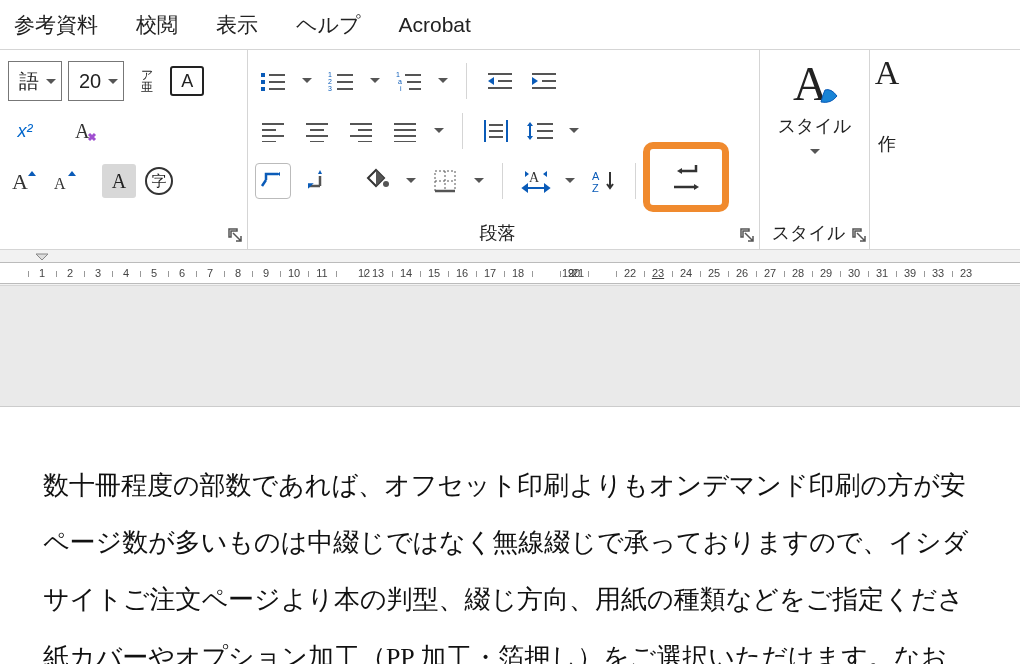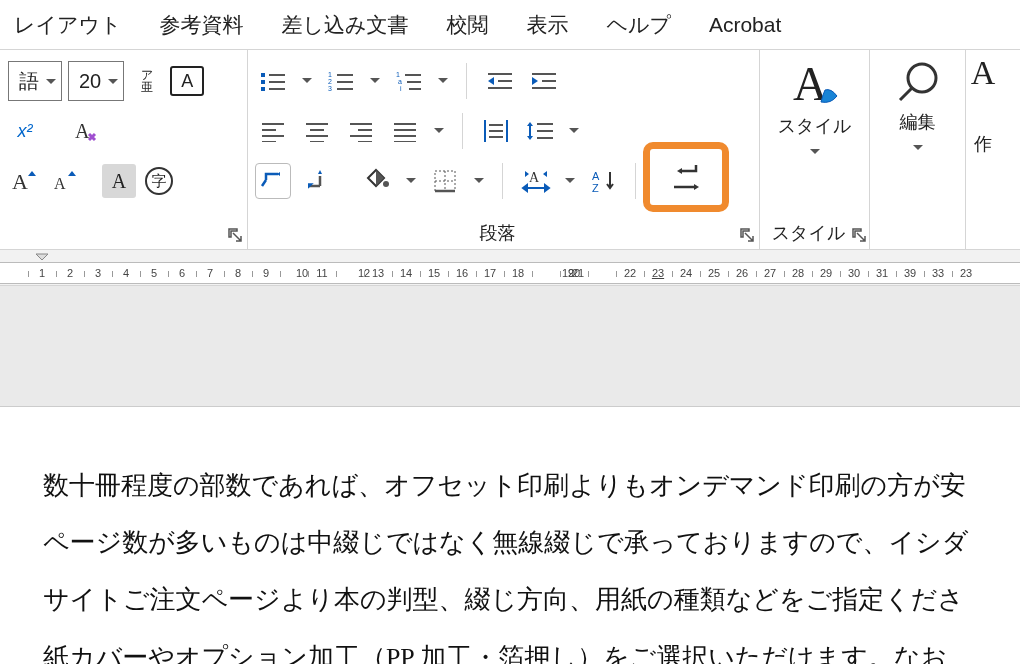--- a/index.html
+++ b/index.html
@@ -165,23 +165,21 @@
     line-height: 2.2;
     color:#111;
     white-space:nowrap;
   }
   .caret-svg { fill:#555; }
 </style>
 </head>
 <body>
 
 <div class="tabs">
-  <div class="tab">レイアウト</div>
   <div class="tab">参考資料</div>
-  <div class="tab">差し込み文書</div>
   <div class="tab">校閲</div>
   <div class="tab">表示</div>
   <div class="tab">ヘルプ</div>
   <div class="tab">Acrobat</div>
 </div>
 
 <div class="ribbon">
 
   <div class="group" style="width:248px">
     <div class="row">
@@ -503,30 +501,20 @@
           <path class="caret-svg" d="M1 3l5 5 5-5z"></path>
         </svg></div>
     <div class="group-label" style="bottom:4px">スタイル</div>
     <span class="launcher" style="right:2px">
       <svg width="16" height="16" viewBox="0 0 16 16">
           <path d="M2 2h8v2H4v6H2z M6 6l8 8 M14 9v5h-5" stroke="#555" stroke-width="1.5" fill="none"></path>
         </svg>
     </span>
   </div>
 
-  <div class="big-group" style="width:96px">
-    <svg width="52" height="52" viewBox="0 0 52 52">
-      <circle cx="30" cy="22" r="14" fill="none" stroke="#333" stroke-width="3"></circle>
-      <line x1="8" y1="44" x2="20" y2="32" stroke="#333" stroke-width="3"></line>
-    </svg>
-    <div class="label">編集</div>
-    <div class="caret"><svg width="12" height="12" viewBox="0 0 12 12">
-          <path class="caret-svg" d="M1 3l5 5 5-5z"></path>
-        </svg></div>
-  </div>
 
   <div class="big-group" style="width:28px;padding-left:6px;padding-right:0;border-right:none">
      <div style="font-size:34px;font-family:serif;line-height:1">A</div>
      <div style="height:40px"></div>
      <div class="label">作</div>
   </div>
 </div>
 
 <div class="ruler-wrap">
 
@@ -546,21 +534,21 @@
       <span class="ruler-num" style="left: 154px;">5</span>
       <span style="position: absolute; top: 8px; width: 1px; height: 6px; background: rgb(153, 153, 153); left: 140px;"></span>
       <span class="ruler-num" style="left: 182px;">6</span>
       <span style="position: absolute; top: 8px; width: 1px; height: 6px; background: rgb(153, 153, 153); left: 168px;"></span>
       <span class="ruler-num" style="left: 210px;">7</span>
       <span style="position: absolute; top: 8px; width: 1px; height: 6px; background: rgb(153, 153, 153); left: 196px;"></span>
       <span class="ruler-num" style="left: 238px;">8</span>
       <span style="position: absolute; top: 8px; width: 1px; height: 6px; background: rgb(153, 153, 153); left: 224px;"></span>
       <span class="ruler-num" style="left: 266px;">9</span>
       <span style="position: absolute; top: 8px; width: 1px; height: 6px; background: rgb(153, 153, 153); left: 252px;"></span>
-      <span class="ruler-num" style="left: 294px; margin-left: 8px;">10</span>
+      <span class="ruler-num" style="left: 294px;">10</span>
       <span style="position: absolute; top: 8px; width: 1px; height: 6px; background: rgb(153, 153, 153); left: 280px;"></span>
       <span class="ruler-num" style="left: 322px;">11</span>
       <span style="position: absolute; top: 8px; width: 1px; height: 6px; background: rgb(153, 153, 153); left: 308px;"></span>
       <span class="ruler-num" style="left: 364px;">12</span>
       <span style="position: absolute; top: 8px; width: 1px; height: 6px; background: rgb(153, 153, 153); left: 336px;"></span>
       <span class="ruler-num" style="left: 378px;">13</span>
       <span style="position: absolute; top: 8px; width: 1px; height: 6px; background: rgb(153, 153, 153); left: 364px;"></span>
       <span class="ruler-num" style="left: 406px;">14</span>
       <span style="position: absolute; top: 8px; width: 1px; height: 6px; background: rgb(153, 153, 153); left: 392px;"></span>
       <span class="ruler-num" style="left: 434px;">15</span>

